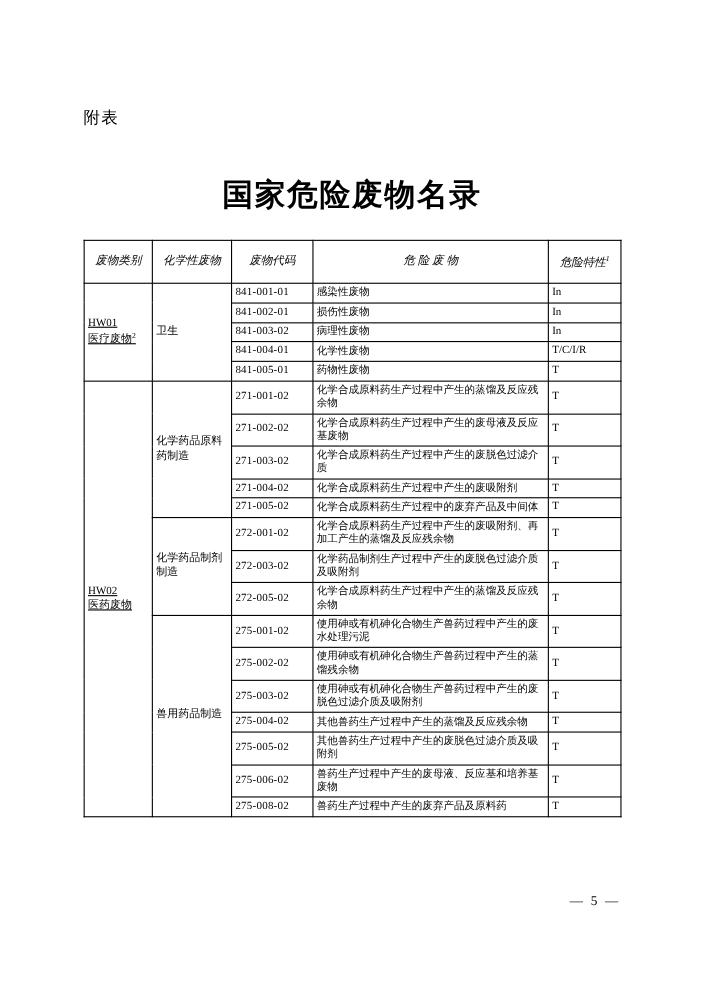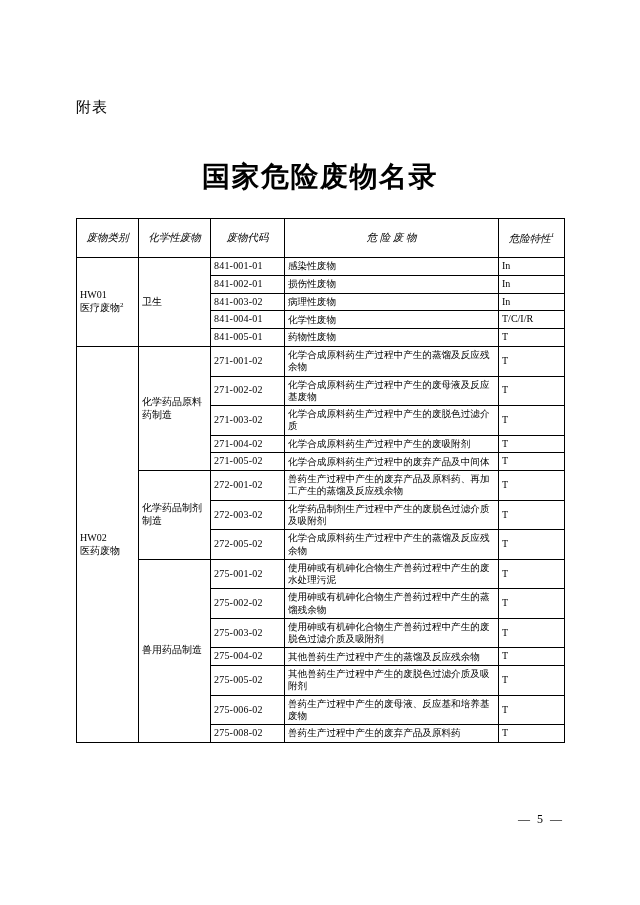--- a/index.html
+++ b/index.html
@@ -70,20 +70,21 @@
   td.cat, td.src, td.code, td.prop {
   }
   td.waste {
     text-align: left;
     padding-left: 4px;
     padding-right: 4px;
   }
   td.cat {
     font-size: 10px;
     line-height: 1.35;
+    text-decoration: underline;
   }
   td.src {
     font-size: 10px;
     line-height: 1.35;
   }
   td.code {
     font-size: 10px;
     letter-spacing: 0.2px;
   }
   td.prop {
@@ -186,21 +187,21 @@
           <td class="prop">T</td>
         </tr>
         <tr>
           <td class="code">271-005-02</td>
           <td class="waste">化学合成原料药生产过程中的废弃产品及中间体</td>
           <td class="prop">T</td>
         </tr>
         <tr>
           <td class="src" rowspan="3">化学药品制剂制造</td>
           <td class="code">272-001-02</td>
-          <td class="waste">兽药生产过程中产生的废弃产品及原料药、再加工产生的蒸馏及反应残余物</td>
+          <td class="waste">化学合成原料药生产过程中产生的废吸附剂、再加工产生的蒸馏及反应残余物</td>
           <td class="prop">T</td>
         </tr>
         <tr>
           <td class="code">272-003-02</td>
           <td class="waste">化学药品制剂生产过程中产生的废脱色过滤介质及吸附剂</td>
           <td class="prop">T</td>
         </tr>
         <tr>
           <td class="code">272-005-02</td>
           <td class="waste">化学合成原料药生产过程中产生的蒸馏及反应残余物</td>

